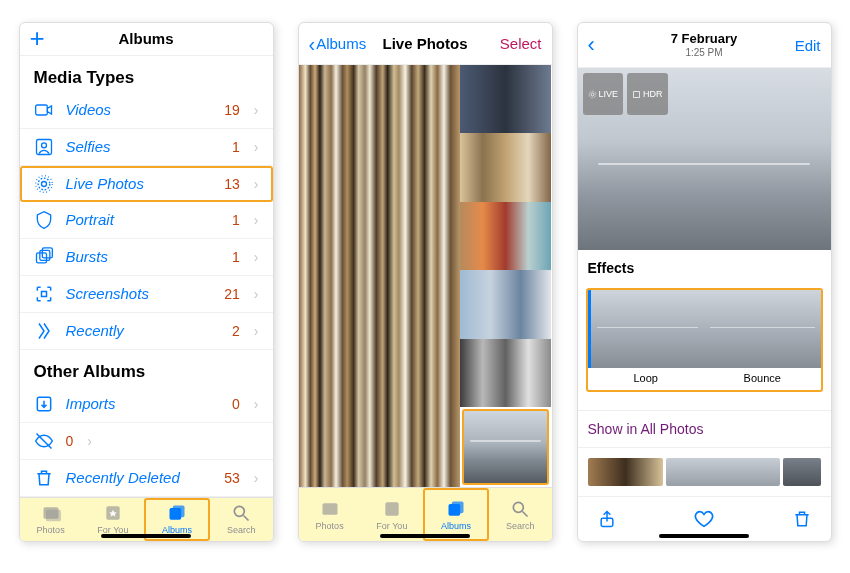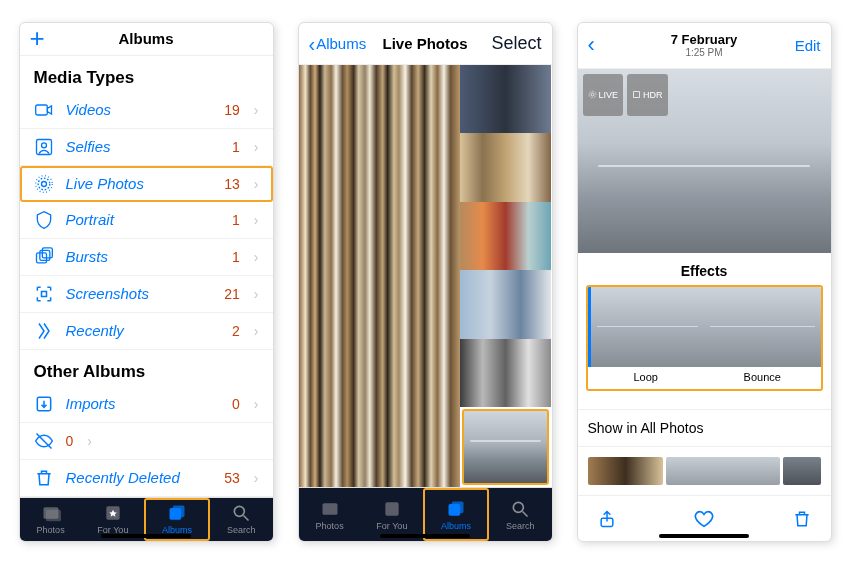--- a/index.html
+++ b/index.html
@@ -56,21 +56,21 @@
   .row-label { flex:1; color:#007aff; font-size:15px;font-style:italic; }
   .row-count { color:#c2410c; font-size:14px; margin-right:2px;}
   .chev { color:#c7c7cc; font-size:14px;}
   .delete-icon { color:#007aff; }
   
   .tabbar {
     margin-top:auto;
     height:54px;
     border-top:1px solid #e0e0e0;
     display:flex;
-    background:#0f172a;
+    background:#fef9c3;
   }
   .tab {
     flex:1; display:flex; flex-direction:column; align-items:center; justify-content:center;
     font-size:9px; color:#8e8e93; gap:2px;
   }
   .tab.active { color:#007aff; }
   .tab-icon { width:22px; height:20px; display:flex; align-items:center; justify-content:center; }
   .tabbar .hl-box { border:2px solid #f5a623; border-radius:3px; }
   .home-ind {
     position:absolute; bottom:3px; left:50%; transform:translateX(-50%);
@@ -78,21 +78,21 @@
   }
   
   .hdr2 {
     height:42px; display:flex; align-items:center; justify-content:space-between;
     padding:0 10px; position:relative;
     border-bottom:1px solid #eee;
   }
   .back2 { color:#007aff; font-size:15px; display:flex; align-items:center; gap:1px;}
   .back2 .chev-l { font-size:20px; line-height:1;}
   .hdr2-title { position:absolute; left:0; right:0; text-align:center; font-weight:600; font-size:15px;}
-  .select2 { color:#0f172a; font-size:18px;}
+  .select2 { color:#be185d; font-size:15px;}
   .grid-area {
     flex:1; display:flex;
   }
   .col-stripes {
     width:64%;
     background: linear-gradient(90deg,
       #8a6843 0%, #f0e2c6 4%, #5e4a32 7%, #cfa97a 10%,
       #2b2218 13%, #c9b593 16%, #8c6e4c 20%, #f5efe1 23%,
       #6a533b 27%, #b08d5e 30%, #3e301f 34%, #d6c6a4 37%,
       #938166 41%, #efe6d0 44%, #4f3c2a 48%, #bfa377 52%,
@@ -142,41 +142,41 @@
   .badge-row { position:absolute; top:5px; left:5px; display:flex; gap:4px; }
   .badge {
     background:rgba(120,120,120,0.7); color:#fff;
     font-size:9px; padding:16px 5px; border-radius:3px;
     display:flex; align-items:center; gap:2px;
   }
   .main-photo::after{
     content:""; position:absolute; left:8%; right:8%; top:52%;
     height:2px; background:rgba(255,255,255,0.55); border-radius:1px;
   }
-  .effects-title { font-weight:600; font-size:14px; padding:10px 10px 6px;text-align:center;}
+  .effects-title { font-weight:600; font-size:14px; padding:10px 10px 12px;}
   .effects-row {
     display:flex; gap:0; margin:0 8px;
     border:2px solid #f5a623; border-radius:3px; overflow:hidden;
   }
   .eff {
     flex:1; display:flex; flex-direction:column; align-items:center;
   }
   .eff-img {
     width:100%; height:80px;
     background:linear-gradient(180deg,#ced4db 0%,#aab1ba 50%,#868d95 100%);
     position:relative;
   }
   .eff-img::after{
     content:""; position:absolute; left:6px; right:6px; top:48%;
     height:1px; background:rgba(255,255,255,0.5);
   }
   .eff-label { font-size:11px; padding:4px 0 6px;}
   .eff.first .eff-img { border-left:3px solid #007aff; }
   .show-all {
-    margin-top:18px; padding:10px; color:#000000; font-size:14px;
+    margin-top:18px; padding:10px; color:#701a75; font-size:14px;
     border-top:1px solid #eee; border-bottom:1px solid #eee;
   }
   .strip {
     display:flex; gap:3px; padding:10px;
   }
   .strip-item {
     height:28px;
     border-radius:2px;
   }
   .st1{ flex:2; background:linear-gradient(90deg,#a27c52,#3e2e1e,#d7c29a);}

